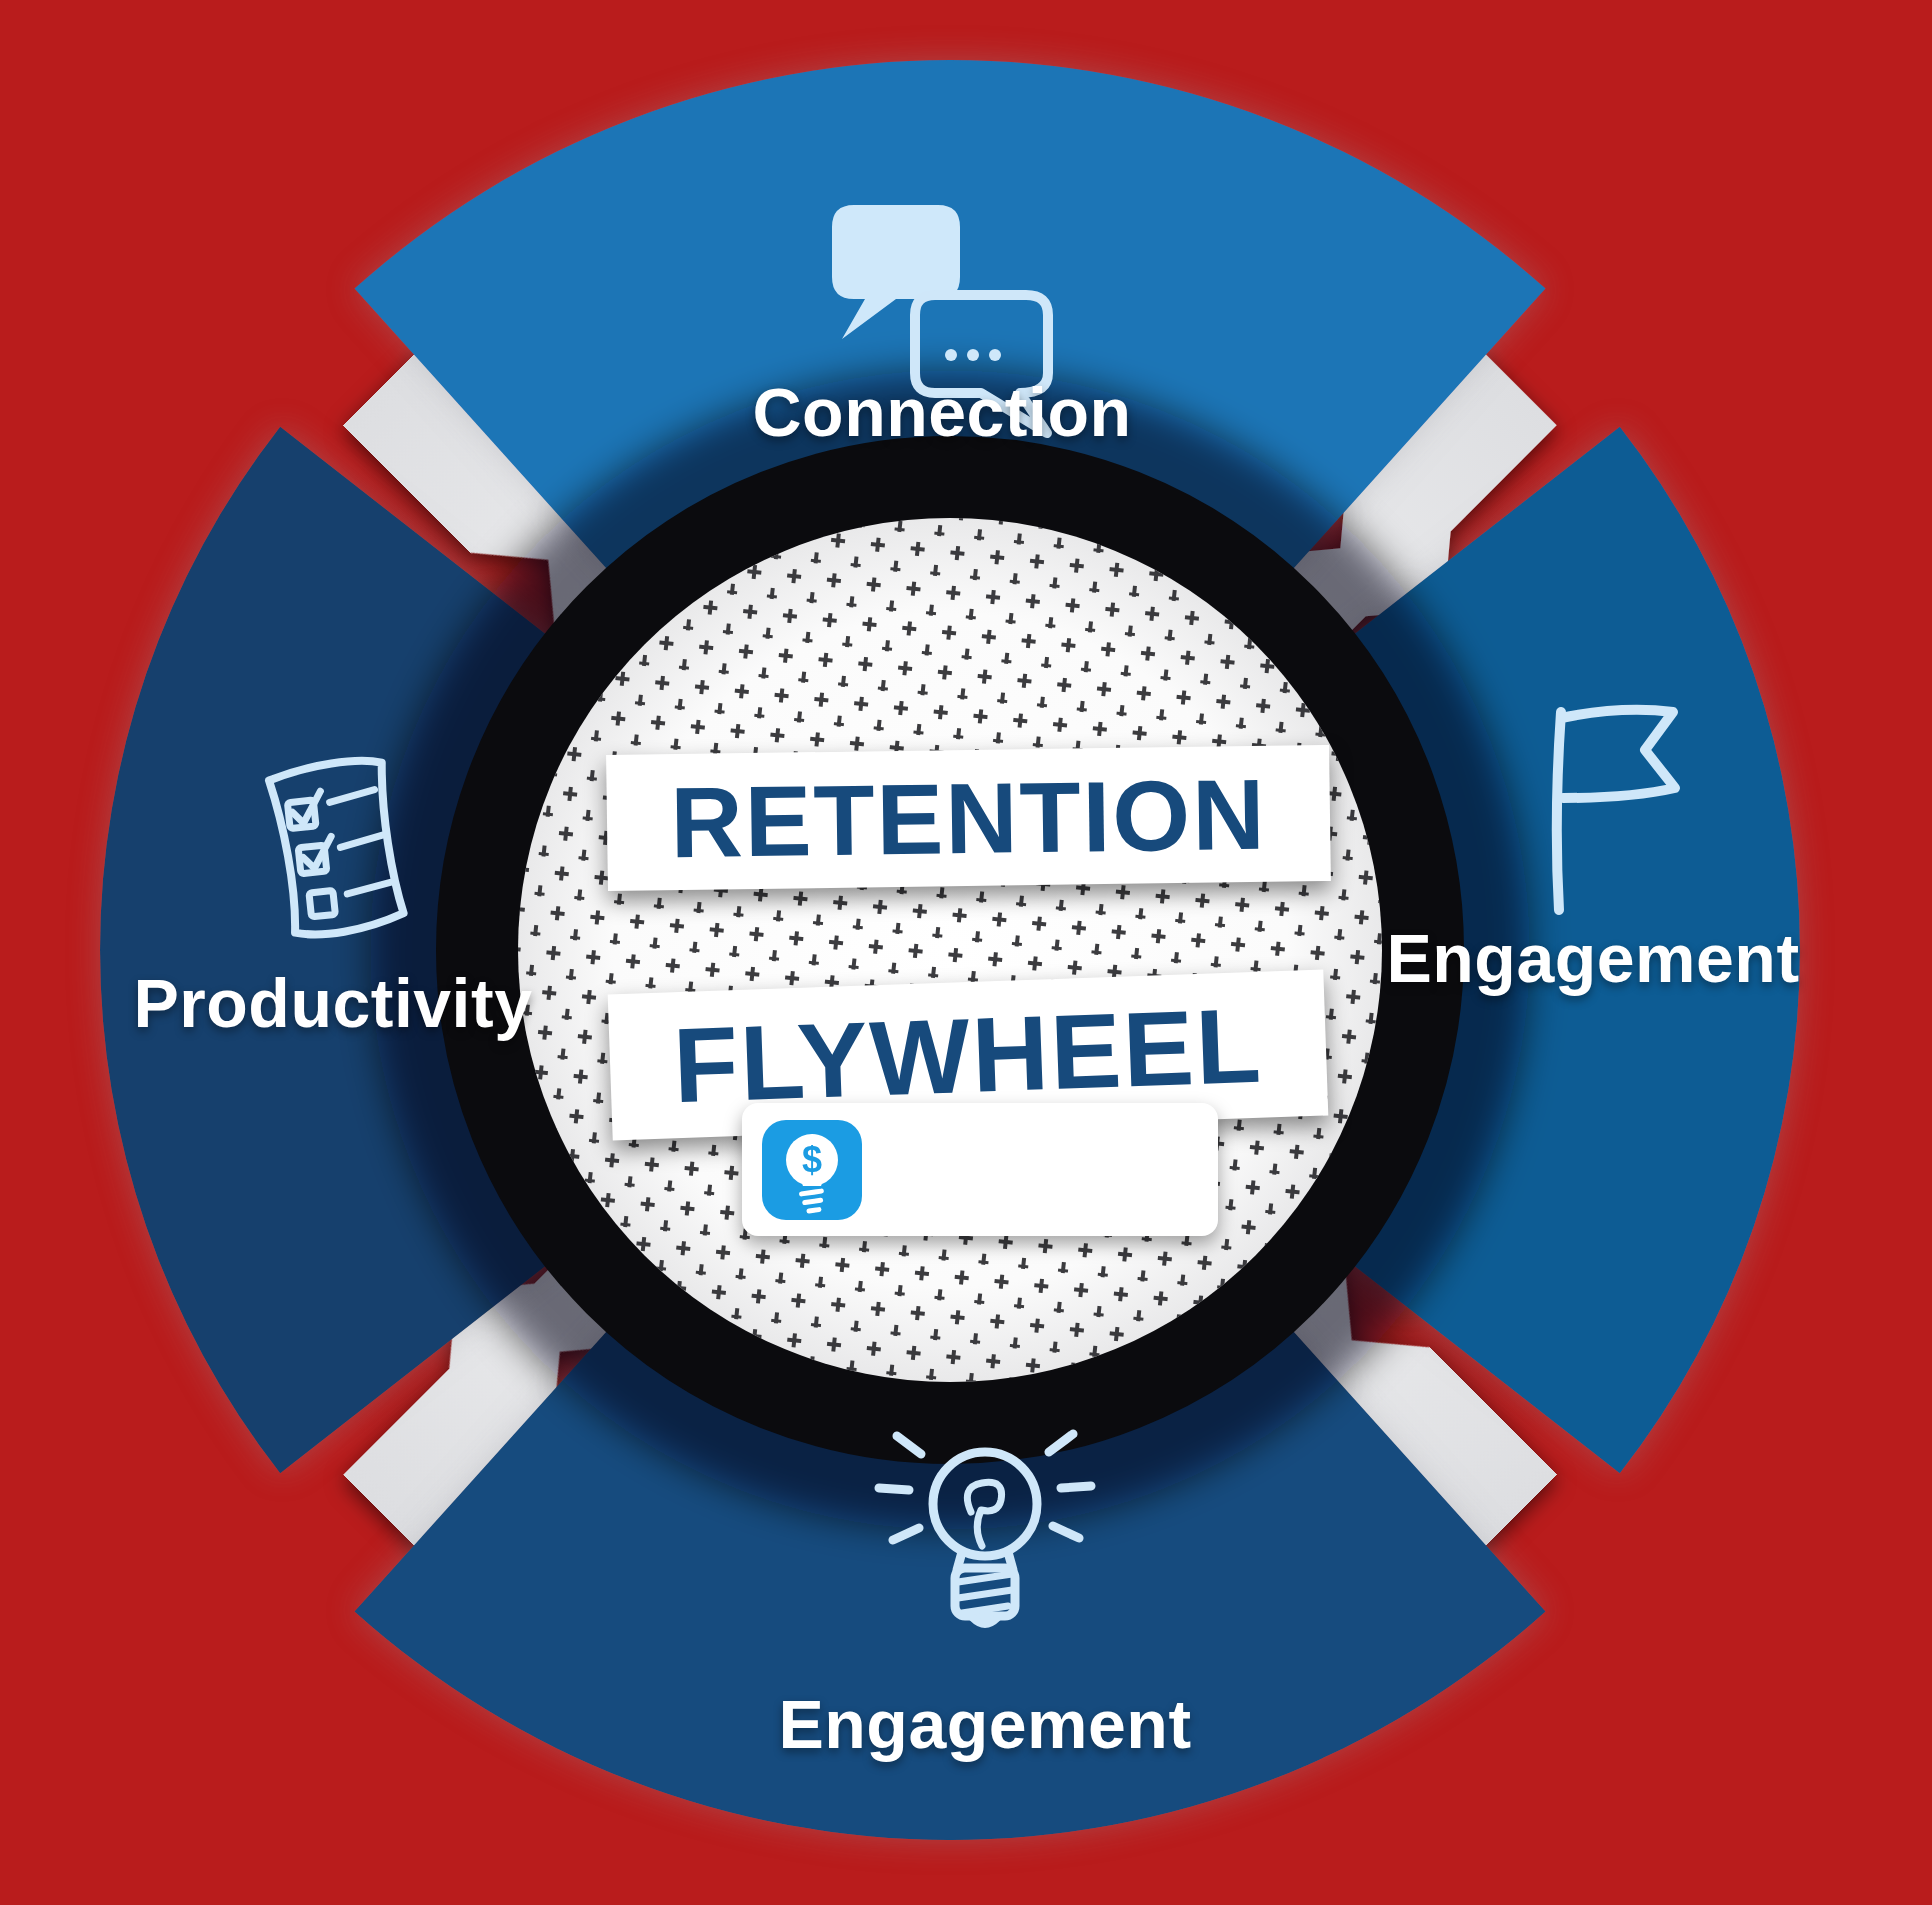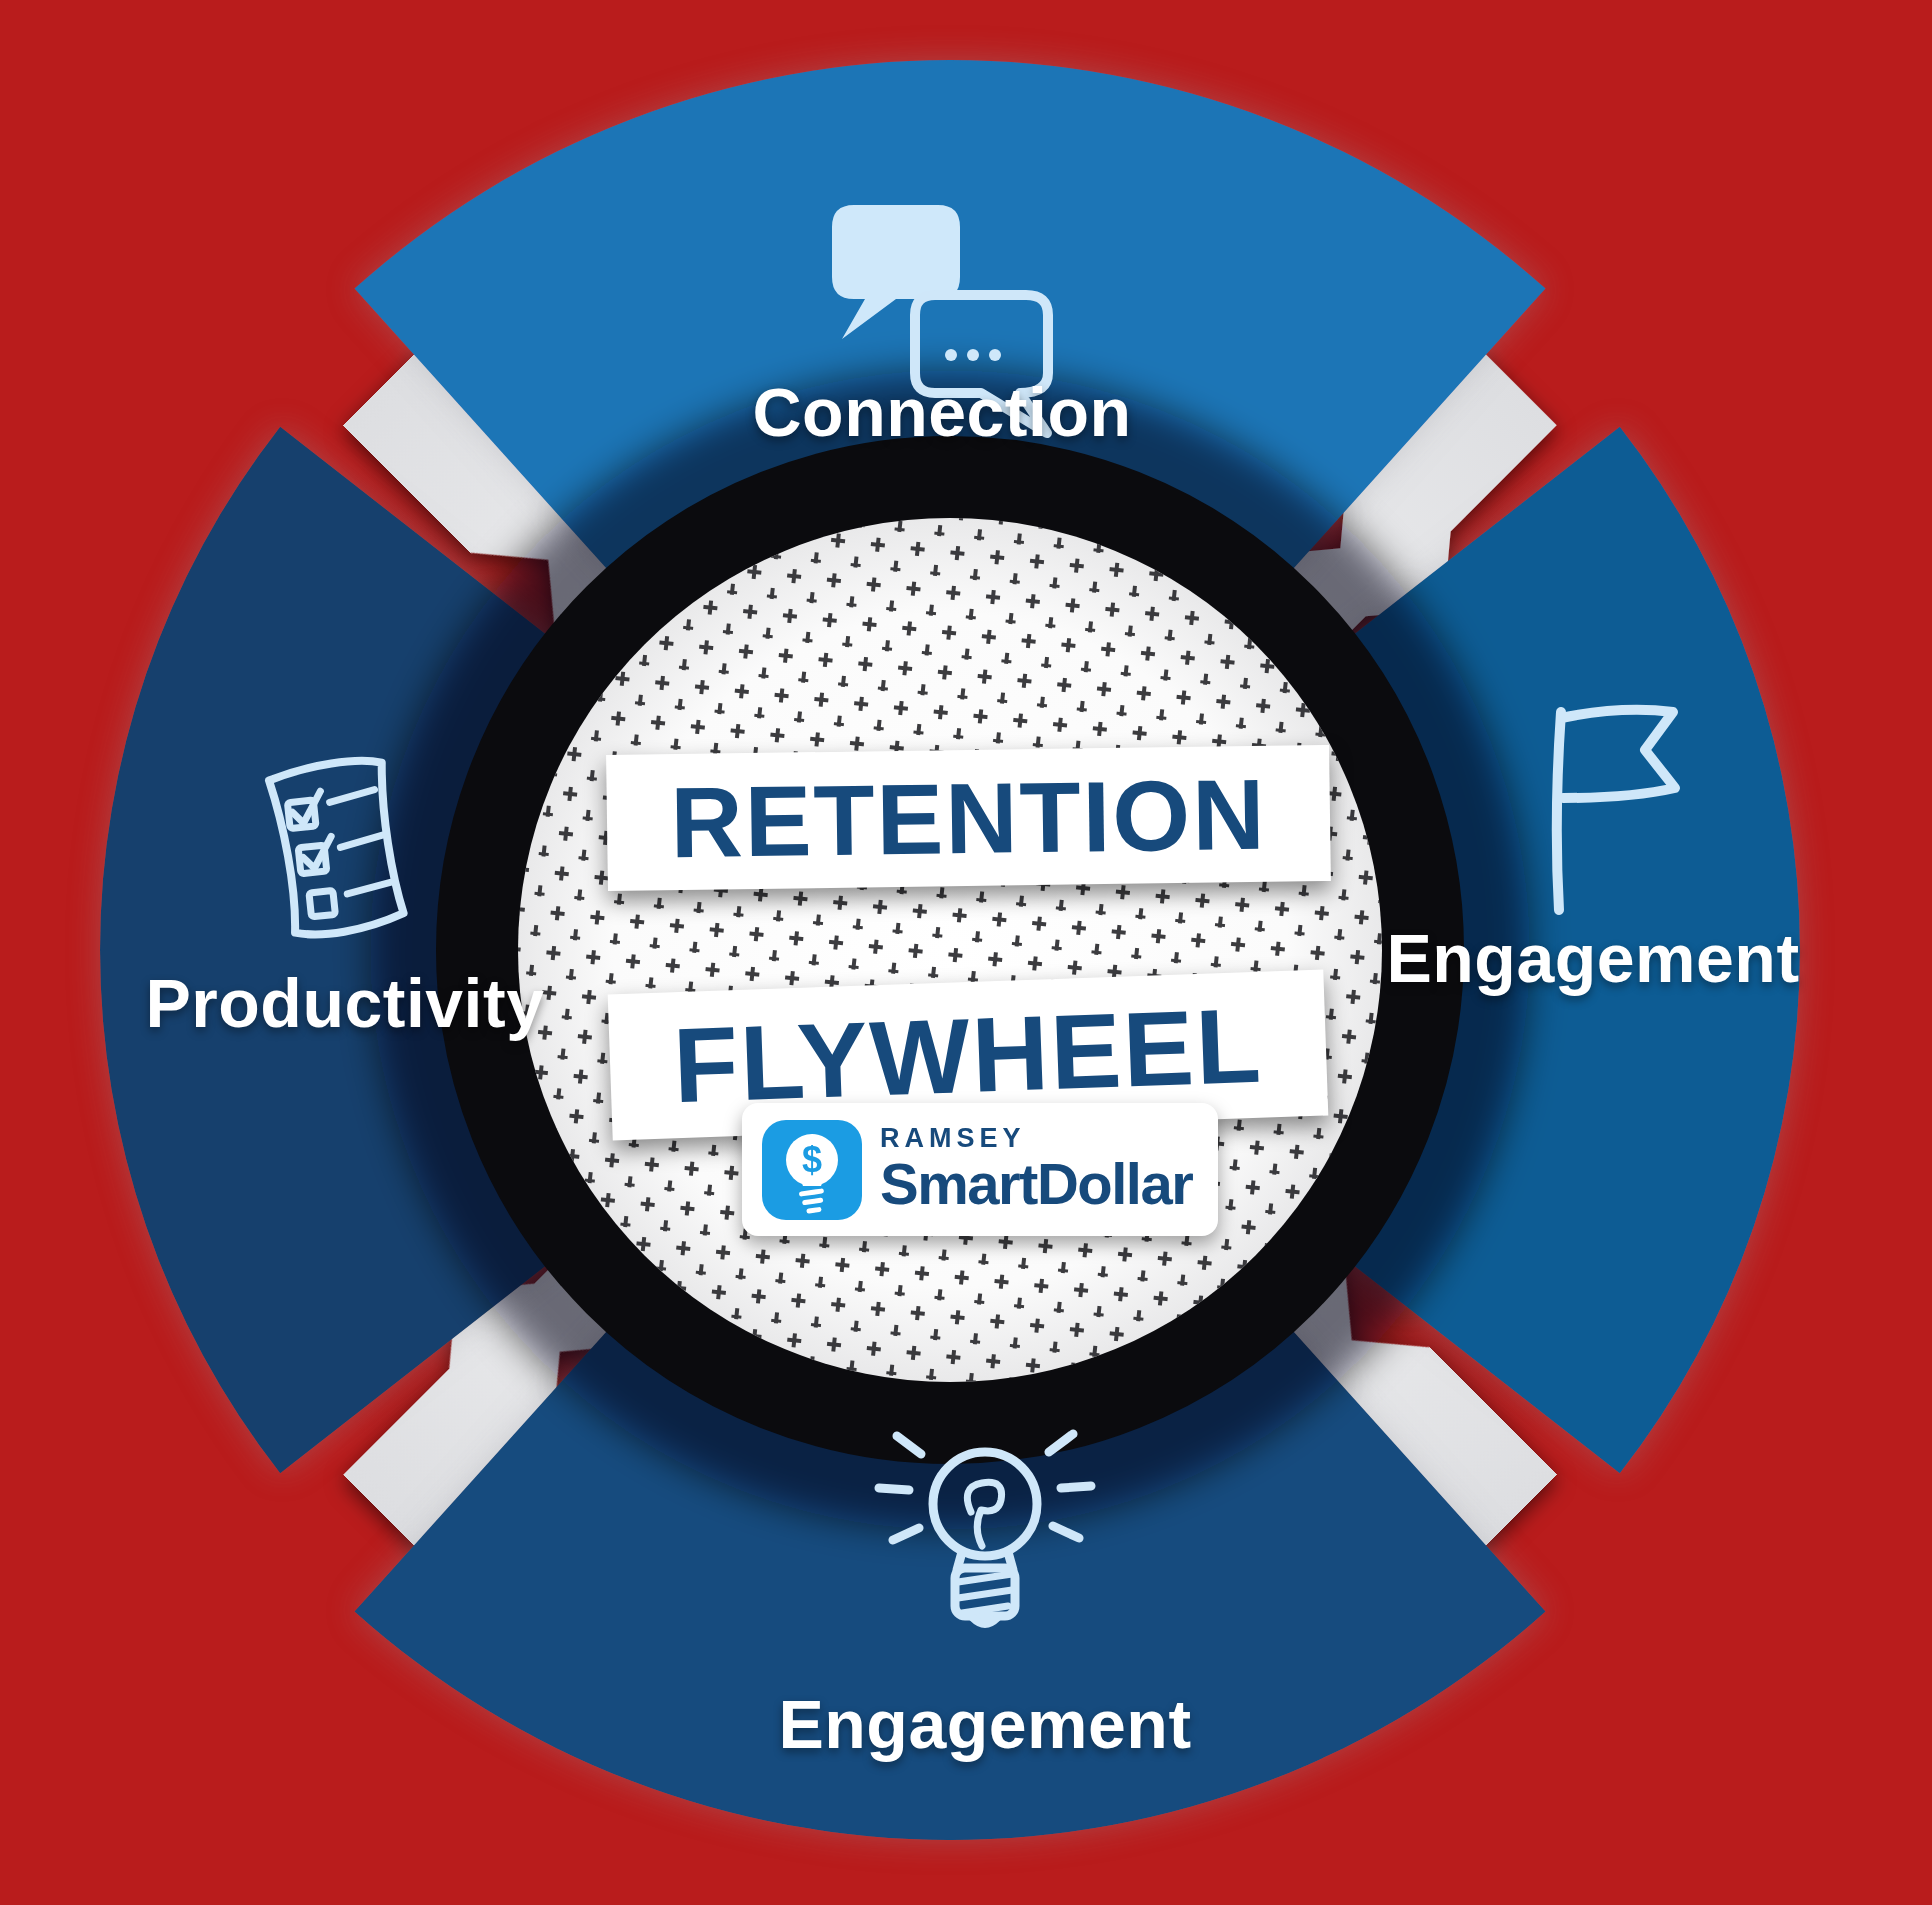--- a/index.html
+++ b/index.html
@@ -132,40 +132,36 @@
       <path class="hand" stroke-width="7" d="M42,100 L52,112 L72,82"></path>
       <path class="hand" stroke-width="7" d="M80,94 L124,86"></path>
       <rect class="hand" stroke-width="7" x="44" y="136" width="24" height="24" rx="3"></rect>
       <path class="hand" stroke-width="7" d="M82,141 L126,134"></path>
     </g>
   </svg>
 
   <div class="seg-label" style="left:942px;top:412px;">Connection</div>
   <div class="seg-label" style="left:1593px;top:958px;">Engagement</div>
   <div class="seg-label" style="left:985px;top:1724px;">Engagement</div>
-  <div class="seg-label" style="left:333px;top:1003px;margin-left:12px;">Productivity</div>
+  <div class="seg-label" style="left:333px;top:1003px;">Productivity</div>
 
   <div class="banner" id="banner-retention">
     <span>RETENTION</span>
   </div>
   <div class="banner" id="banner-flywheel">
     <span>FLYWHEEL</span>
   </div>
 
   <div id="logo-card">
     <svg class="app-icon" width="100" height="100" viewBox="0 0 100 100">
       <rect x="0" y="0" width="100" height="100" rx="24" fill="#1b9ce3"></rect>
       <circle cx="50" cy="40" r="26" fill="#ffffff"></circle>
       <path d="M38,58 L62,58 L59,66 L41,66 Z" fill="#ffffff"></path>
       <text x="50" y="52" text-anchor="middle" font-size="36" font-weight="bold" font-family="Liberation Sans, sans-serif" fill="#1b9ce3">$</text>
       <g transform="rotate(-8 50 80)" fill="#ffffff">
         <rect x="38" y="70" width="25" height="5" rx="2.5"></rect>
         <rect x="40" y="79" width="21" height="5" rx="2.5"></rect>
         <rect x="43" y="88" width="15" height="5" rx="2.5"></rect>
       </g>
     </svg>
-    <div class="wordmark">
-      <div class="kicker">RAMSEY</div>
-      <div class="name">SmartDollar</div>
-    </div>
   </div>
 
 </div>
 
 </body></html>

